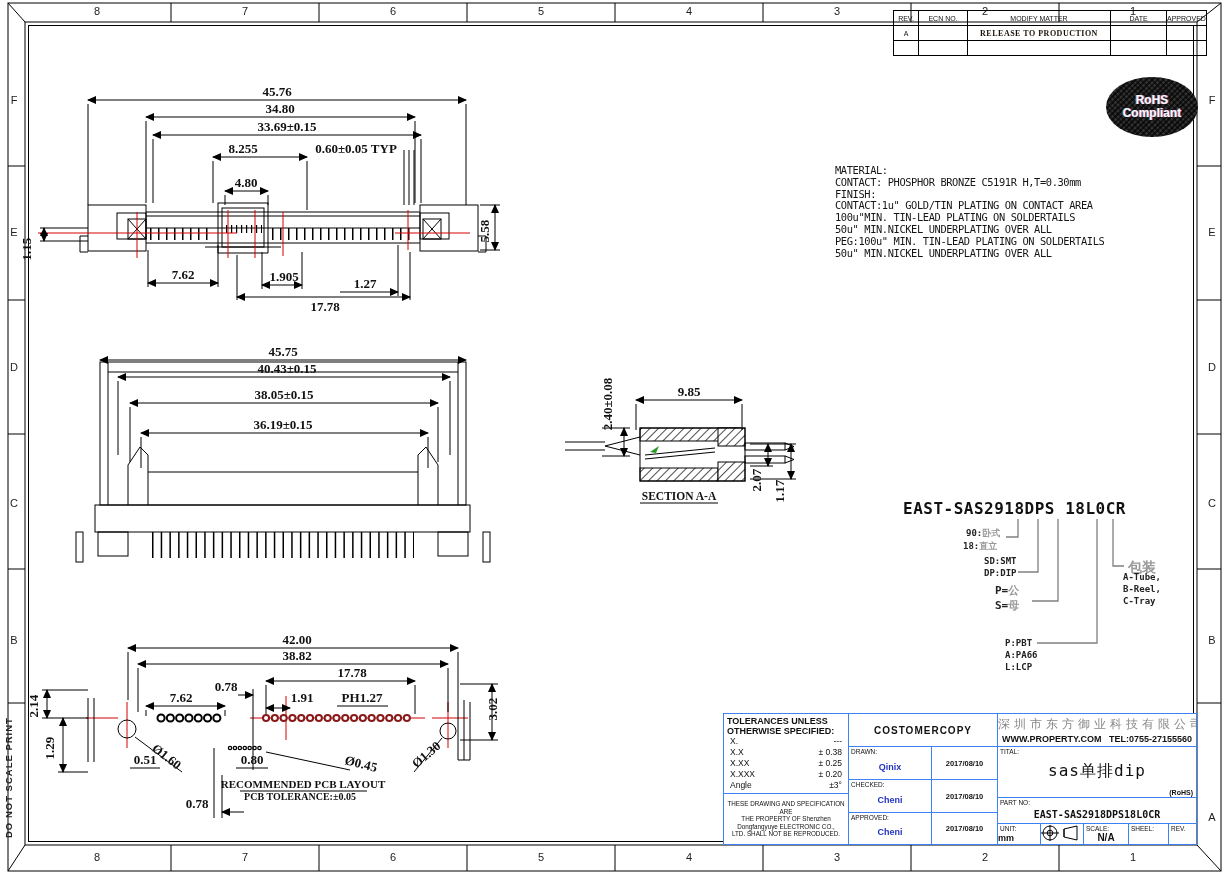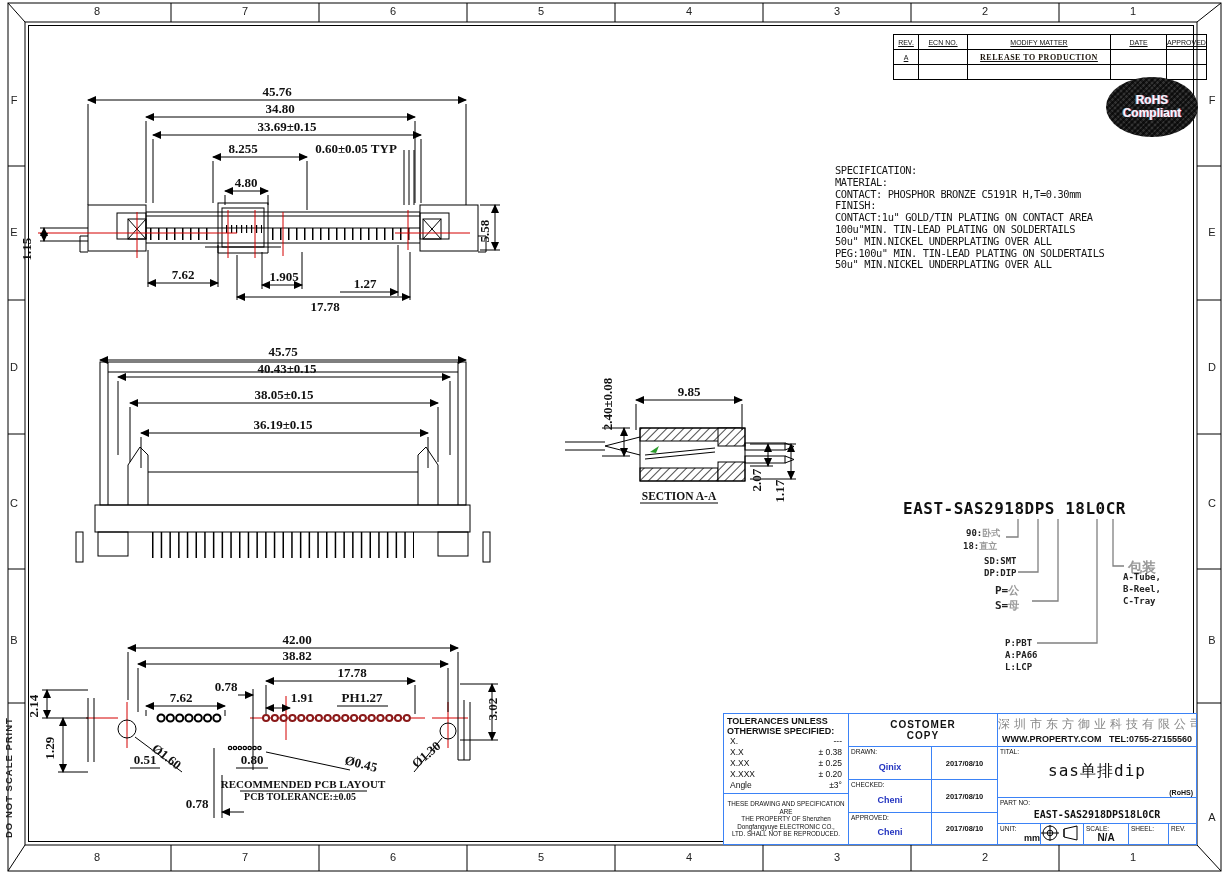--- a/index.html
+++ b/index.html
@@ -3,21 +3,21 @@
 <meta charset="utf-8">
 <style>
   html,body{margin:0;padding:0;background:#e8e8e8;}
   #sheet{position:relative;width:1229px;height:875px;background:#ffffff;overflow:hidden;
          font-family:"Liberation Sans",sans-serif;color:#111;}
   #sheet svg{position:absolute;left:0;top:0;}
   .zone{position:absolute;font:11px "Liberation Sans",sans-serif;color:#222;text-align:center;width:20px;}
   .dns{position:absolute;left:3px;top:686px;height:152px;writing-mode:vertical-rl;transform:rotate(180deg);
        font:bold 9.5px "Liberation Sans",sans-serif;letter-spacing:1px;color:#222;white-space:nowrap;}
   
-  #revtbl{position:absolute;left:893px;top:34px;border-collapse:collapse;table-layout:fixed;text-decoration:underline;}
+  #revtbl{position:absolute;left:893px;top:10px;border-collapse:collapse;table-layout:fixed;}
   #revtbl td,#revtbl th{border:1px solid #000;font:7px "Liberation Sans",sans-serif;text-align:center;
        padding:0;height:14px;overflow:hidden;white-space:nowrap;}
   #revtbl .matter{font:bold 8px "Liberation Serif",serif;letter-spacing:.5px;color:#1a120a;}
   
   .rohs{position:absolute;left:1106px;top:77px;width:92px;height:60px;border-radius:50%;
         background:repeating-linear-gradient(45deg,#3c3c3c 0 2px,#6b6b6b 2px 4px),
                    repeating-linear-gradient(-45deg,#2f2f2f 0 2px,#777 2px 4px);
         background-blend-mode:multiply;display:flex;flex-direction:column;align-items:center;justify-content:center;}
   .rohs span{font:bold 12px "Liberation Sans",sans-serif;color:#f2f6ff;line-height:13px;
         text-shadow:1px 0 #c44,-1px 0 #49c;}
@@ -314,21 +314,20 @@
   </tr>
 </tbody>
     </table>
 
 <div class="rohs">
   <span>RoHS</span>
   <span>Compliant</span>
 </div>
 
 <div class="spec">
-  <div>SPECIFICATION:</div>
   <div>MATERIAL:</div>
   <div>CONTACT: PHOSPHOR BRONZE C5191R H,T=0.30mm</div>
   <div>FINISH:</div>
   <div>CONTACT:1u" GOLD/TIN PLATING ON CONTACT AREA</div>
   <div>100u"MIN. TIN-LEAD PLATING ON SOLDERTAILS</div>
   <div>50u" MIN.NICKEL UNDERPLATING OVER ALL</div>
   <div>PEG:100u" MIN. TIN-LEAD PLATING ON SOLDERTAILS</div>
   <div>50u" MIN.NICKEL UNDERPLATING OVER ALL</div>
 </div>
 
@@ -372,21 +371,21 @@
         <span>Angle</span>
         <span>±3°</span>
       </div>
 </div>
 <div class="tb" style="left:723px;top:793px;width:126px;height:52px;display:flex;flex-direction:column;justify-content:center">
   <div class="mini">THESE DRAWING AND SPECIFICATION ARE</div>
   <div class="mini">THE PROPERTY OF Shenzhen</div>
   <div class="mini">Dongfangyuye ELECTRONIC CO.,</div>
   <div class="mini">LTD. SHALL NOT BE REPRODUCED.</div>
 </div>
-<div class="tb" style="left:848px;top:713px;width:150px;height:34px;display:flex;flex-direction:column;align-items:center;justify-content:center;font:bold 10px 'Liberation Sans',sans-serif;letter-spacing:1px">
+<div class="tb" style="left:848px;top:713px;width:150px;height:34px;display:flex;flex-direction:row;align-items:center;justify-content:center;font:bold 10px 'Liberation Sans',sans-serif;letter-spacing:1px">
   <div>COSTOMER</div>
   <div>COPY</div>
 </div>
 <div class="tb" style="left:848px;top:746px;width:84px;height:34px">
   <span class="lbl">DRAWN:</span>
   <div class="blue" style="font:bold 9px 'Liberation Sans',sans-serif;text-align:center;margin-top:15px">Qinix</div>
 </div>
 <div class="tb" style="left:931px;top:746px;width:67px;height:34px;display:flex;align-items:center;justify-content:center;font:bold 7.5px 'Liberation Sans',sans-serif">
   <span>2017/08/10</span>
 </div>
@@ -415,21 +414,21 @@
   <span class="lbl">TITAL:</span>
   <div style="font:16px 'DejaVu Sans Mono',monospace;text-align:center;margin-top:14px;letter-spacing:1px">sas单排dip</div>
   <div style="position:absolute;right:3px;bottom:1px;font:bold 7px 'Liberation Sans',sans-serif">(RoHS)</div>
 </div>
 <div class="tb" style="left:997px;top:797px;width:200px;height:27px">
   <span class="lbl">PART NO:</span>
   <div style="font:bold 10px 'DejaVu Sans Mono',monospace;text-align:center;margin-top:11px">EAST-SAS2918DPS18L0CR</div>
 </div>
 <div class="tb" style="left:997px;top:823px;width:44px;height:22px">
   <span class="lbl">UNIT:</span>
-  <div style="font:bold 9px 'Liberation Sans',sans-serif;text-align:right;margin-top:9px">mm</div>
+  <div style="font:bold 9px 'Liberation Sans',sans-serif;text-align:left;margin-top:9px">mm</div>
 </div>
 <div class="tb" style="left:1040px;top:823px;width:44px;height:22px;display:flex;align-items:center;justify-content:center">
   <svg width="38" height="18" viewBox="0 0 38 18">
     <g stroke="#000" fill="none" stroke-width="1">
       <circle cx="9" cy="9" r="7"></circle>
           <circle cx="9" cy="9" r="2.8"></circle>
       <line x1="0" y1="9" x2="18" y2="9"></line>
           <line x1="9" y1="1" x2="9" y2="17"></line>
       <path d="M23,5 L36,2 V16 L23,13 z"></path>
           <line x1="23" y1="5" x2="23" y2="13"></line>

